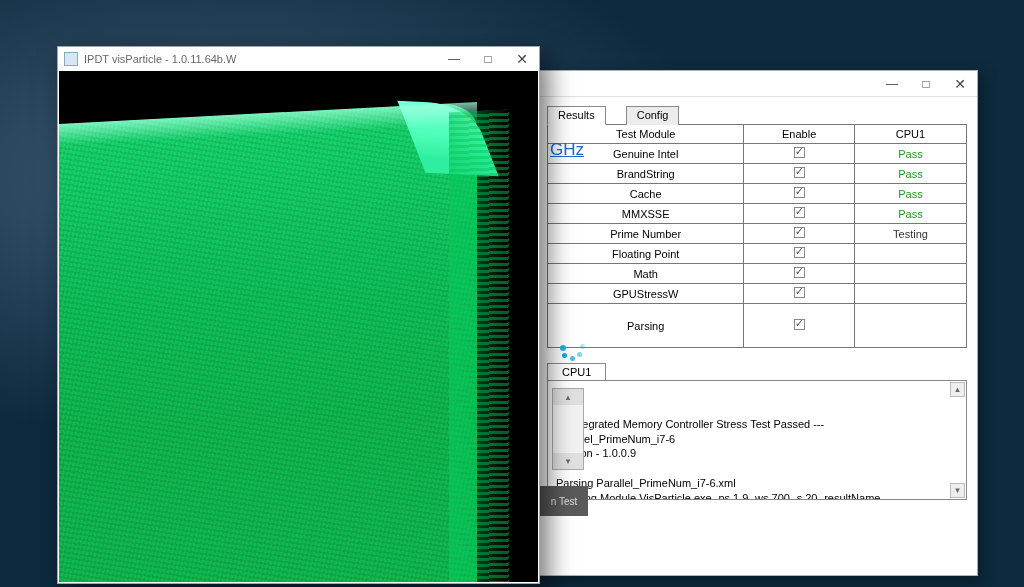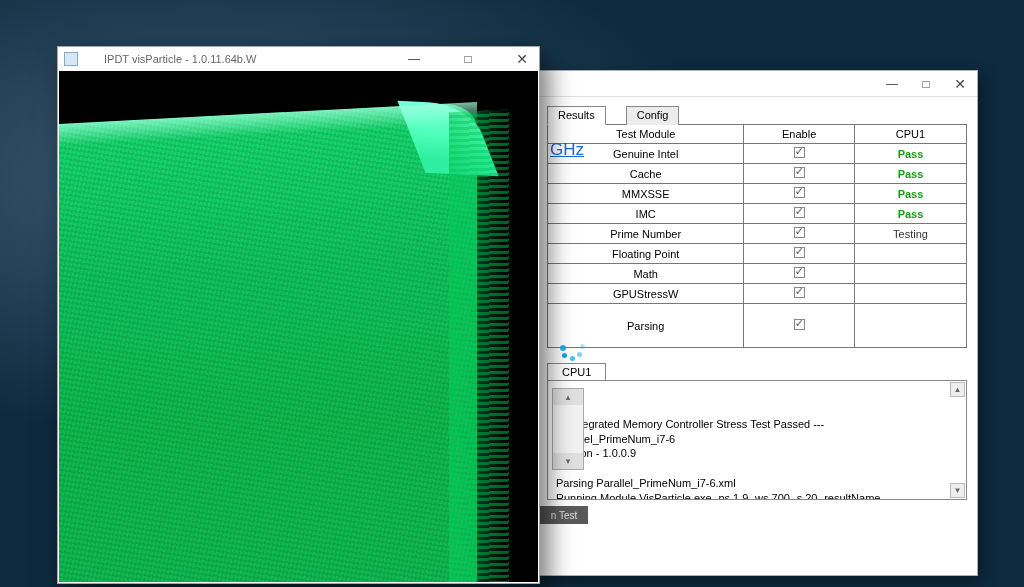--- a/index.html
+++ b/index.html
@@ -61,21 +61,21 @@
   table.test-grid th, table.test-grid td {
     border:1px solid #777; padding:3px 6px; text-align:center; background:#fff;
   }
   table.test-grid th { font-weight:400; }
   .chk {
     display:inline-block; width:11px; height:11px; border:1px solid #888; background:#fff; position:relative;
   }
   .chk.on::after{
     content:"✓"; position:absolute; left:0; top:-3px; font-size:11px; color:#555;
   }
-  .pass { color:#1a9a1a;font-weight:bold; }
+  .pass { color:#1a9a1a; }
   .testing { color:#333; }
 
   .log-panel { margin-top:14px; }
   .log-tabs { display:flex; border-bottom:1px solid #888; margin-bottom:-1px;}
   .log-tab {
     font-size:11px; padding:2px 14px 3px; border:1px solid #888; border-bottom:none;
     background:#fff; position:relative; top:1px;
   }
   .log-box {
     border:1px solid #888; background:#fff; height:120px; font-size:11px; padding:6px 8px;
@@ -91,35 +91,35 @@
   
   .peek-scroll {
     position:absolute; left:552px; top:388px; width:32px; height:82px;
     border:1px solid #aaa; background:#f2f2f2; z-index:4;
   }
   .peek-scroll .up,.peek-scroll .dn{
     width:100%; height:16px; background:#e0e0e0; display:flex; align-items:center; justify-content:center; font-size:9px; color:#666;
   }
   .peek-scroll .dn{ position:absolute; bottom:0; left:0;}
   .peek-btn {
-    position:absolute; left:540px; top:506px; width:48px; height:18px;
+    position:absolute; left:540px; top:486px; width:48px; height:30px;
     background:#5a5a5a; color:#e0e0e0; font-size:10px; display:flex; align-items:center; justify-content:center;
     z-index:4;
   }
 
   
   .vp-window {
     position:absolute; left:57px; top:46px; width:483px; height:538px;
     background:#fff; border:1px solid #a5a5a5;
     box-shadow: 8px 10px 24px rgba(0,0,0,.55);
     z-index:10;
   }
   .vp-title {
     height:24px; background:#fff; display:flex; align-items:center;
-    padding-left:6px; font-size:11px; color:#666;gap:20px;
+    padding-left:6px; font-size:11px; color:#666;
   }
   .vp-icon {
     width:14px; height:14px; margin-right:6px; background:#d6e6f5; border:1px solid #8ab;
   }
   .vp-title .spacer{ flex:1; }
   .vp-client {
     position:absolute; left:1px; top:24px; right:1px; bottom:1px;
     background:#000; overflow:hidden;
   }
   
@@ -190,31 +190,31 @@
         <th>Test  Module</th>
         <th>Enable</th>
         <th>CPU1</th>
       </tr>
       <tr>
             <td>Genuine Intel</td>
             <td><span class="chk on"></span></td>
             <td class="pass">Pass</td>
           </tr>
       <tr>
+            <td>BrandString</td>
+            <td><span class="chk on"></span></td>
+            <td class="pass">Pass</td>
+          </tr>
+      <tr>
             <td>Cache</td>
             <td><span class="chk on"></span></td>
             <td class="pass">Pass</td>
           </tr>
       <tr>
             <td>MMXSSE</td>
-            <td><span class="chk on"></span></td>
-            <td class="pass">Pass</td>
-          </tr>
-      <tr>
-            <td>IMC</td>
             <td><span class="chk on"></span></td>
             <td class="pass">Pass</td>
           </tr>
       <tr>
             <td>Prime Number</td>
             <td><span class="chk on"></span></td>
             <td class="testing">Testing</td>
           </tr>
       <tr>
             <td>Floating Point</td>

